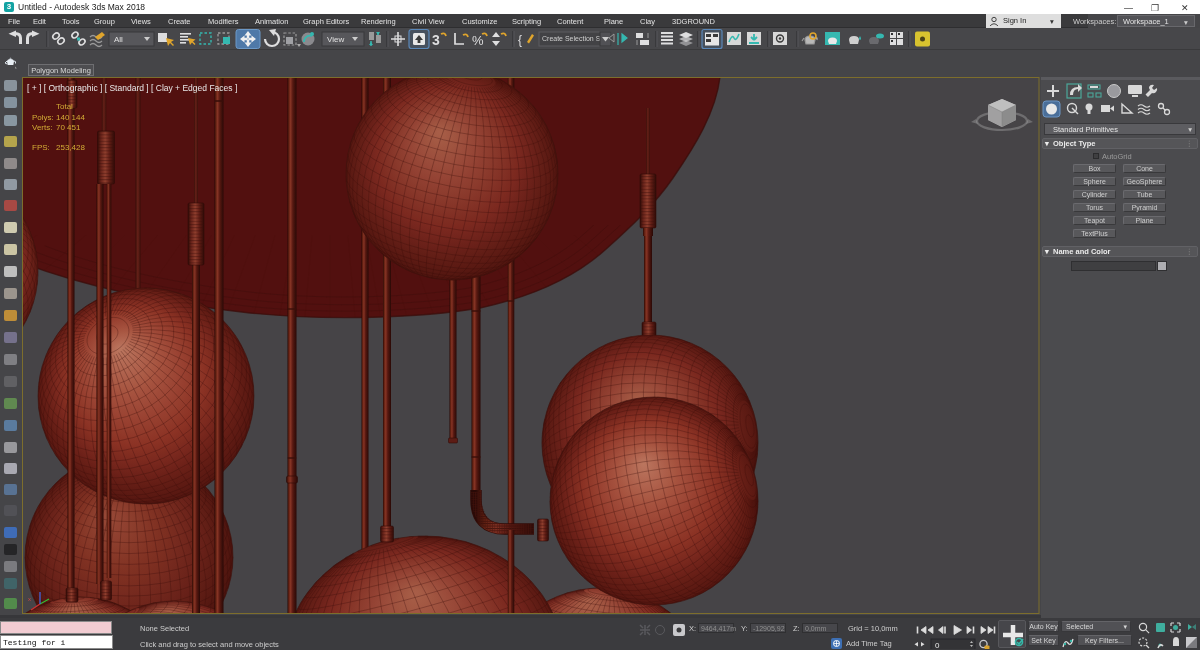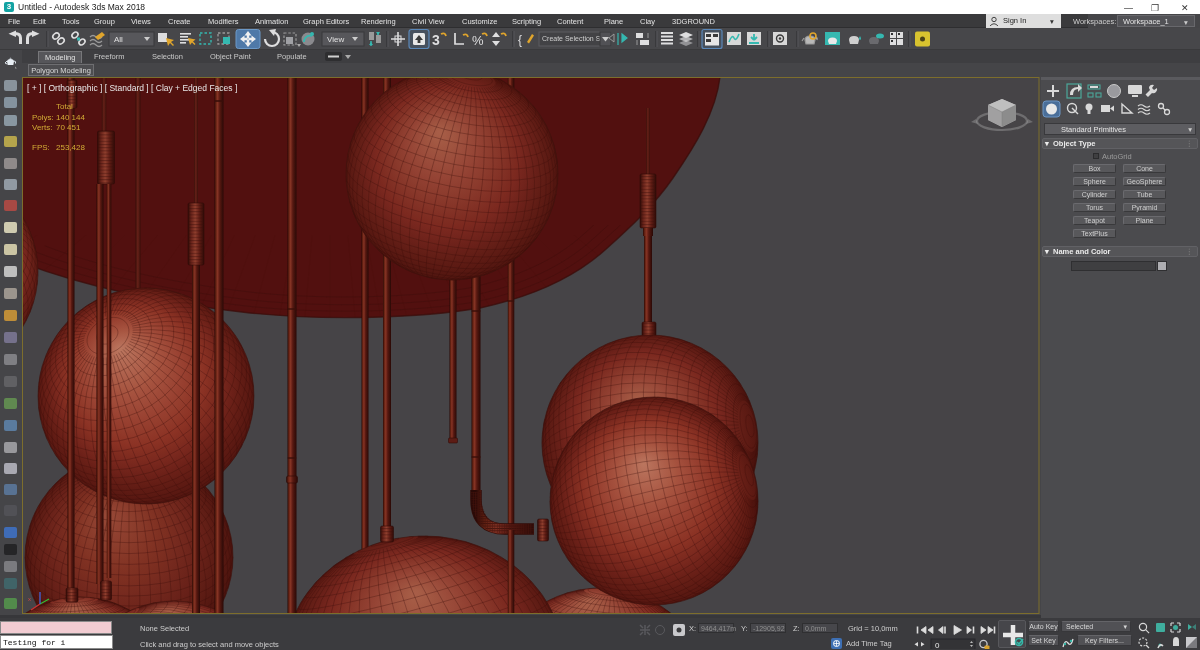--- a/index.html
+++ b/index.html
@@ -212,32 +212,20 @@
         </g>
         <g fill="#2e2e30">
           <rect x="891" y="5" width="2" height="2"></rect>
           <rect x="898" y="5" width="2" height="2"></rect>
           <rect x="891" y="12" width="2" height="2"></rect>
         </g>
         <rect x="908" y="3" width="1.5" height="16" fill="#39393c"></rect>
         <rect x="909.5" y="3" width="1" height="16" fill="#56565a"></rect>
         <rect x="915" y="3.5" width="15" height="15" rx="2" fill="#d8c32f"></rect>
         <circle cx="922.5" cy="11" r="2.5" fill="#4a4218"></circle>
-      </svg>
-    </div>
-<div id="ribbon" class="abs">
-      <span class="sel" style="left:38px">Modeling</span>
-      <span style="left:94px">Freeform</span>
-      <span style="left:152px">Selection</span>
-      <span style="left:210px">Object Paint</span>
-      <span style="left:277px">Populate</span>
-      <svg style="position:absolute;left:325px;top:2px" width="26" height="10">
-        <rect x="0" y="0" width="17" height="9" rx="2" fill="#2e2e30"></rect>
-        <rect x="3" y="3.5" width="11" height="2" fill="#d0d0d0"></rect>
-        <path d="M20 3 l6 0 l-3 4 z" fill="#aaa"></path>
       </svg>
     </div>
     <div id="polyrow" class="abs">
       <div id="polytab">Polygon Modeling</div>
     </div>
 <div id="sbar" class="abs">
       <svg class="sic" style="top:4px;height:16px" viewBox="0 0 13 13">
         <path d="M3 6 Q3 3.5 6.5 3.5 Q10 3.5 10 6 L9.3 9.5 L3.7 9.5 Z" fill="#e8eef4"></path>
         <path d="M3 5.5 L1 7.5 L3.2 8.5 M10 5.5 Q12.3 5.5 11.5 8 M5.5 3.5 Q6.5 2 7.5 3.5" stroke="#dce4ec" stroke-width="1" fill="none"></path>
         <path d="M11 11 l2 2 l-2 0 z" fill="#9a9a9a"></path>
@@ -539,21 +527,21 @@
         <path d="M81 36 l10 0 l-10 -9 z" fill="none" stroke="#d9d9d9" stroke-width="1.4"></path>
         <g stroke="#d9d9d9" stroke-width="1.2" fill="none">
           <path d="M97 29 q3 -2.5 6 0 t6 0"></path>
           <path d="M97 32.5 q3 -2.5 6 0 t6 0"></path>
           <path d="M97 36 q3 -2.5 6 0 t6 0"></path>
         </g>
         <circle cx="120" cy="29" r="2.5" fill="none" stroke="#d9d9d9" stroke-width="1.3"></circle>
         <circle cx="126" cy="35" r="2.5" fill="none" stroke="#d9d9d9" stroke-width="1.3"></circle>
         <path d="M122 31 l2.5 2.5" stroke="#d9d9d9" stroke-width="1.2"></path>
       </svg>
-      <div style="position:absolute;left:3px;top:46px;width:152px;height:12px;background:#5d5d61;border:1px solid #39393c;color:#e4e4e4;font-size:7.5px;line-height:11px;padding-left:16px">Standard Primitives<span style="position:absolute;right:3px;top:0px;color:#ccc">▾</span></div>
+      <div style="position:absolute;left:3px;top:46px;width:152px;height:12px;background:#5d5d61;border:1px solid #39393c;color:#e4e4e4;font-size:7.5px;line-height:11px;padding-left:8px">Standard Primitives<span style="position:absolute;right:3px;top:0px;color:#ccc">▾</span></div>
       <div class="roll" style="top:61px">&nbsp;▾&nbsp;&nbsp;Object Type<span style="position:absolute;right:4px;color:#8a8a8a;font-weight:normal">⋮</span></div>
       <div style="position:absolute;left:52px;top:75px;color:#9b9b9b"><span style="display:inline-block;width:6px;height:6px;background:#3f3f41;border:1px solid #2b2b2d;margin-right:3px"></span>AutoGrid</div>
       <div class="cbtn" style="left:32px;top:87px">Box</div>
       <div class="cbtn" style="left:82px;top:87px">Cone</div>
       <div class="cbtn" style="left:32px;top:100px">Sphere</div>
       <div class="cbtn" style="left:82px;top:100px">GeoSphere</div>
       <div class="cbtn" style="left:32px;top:113px">Cylinder</div>
       <div class="cbtn" style="left:82px;top:113px">Tube</div>
       <div class="cbtn" style="left:32px;top:126px">Torus</div>
       <div class="cbtn" style="left:82px;top:126px">Pyramid</div>

